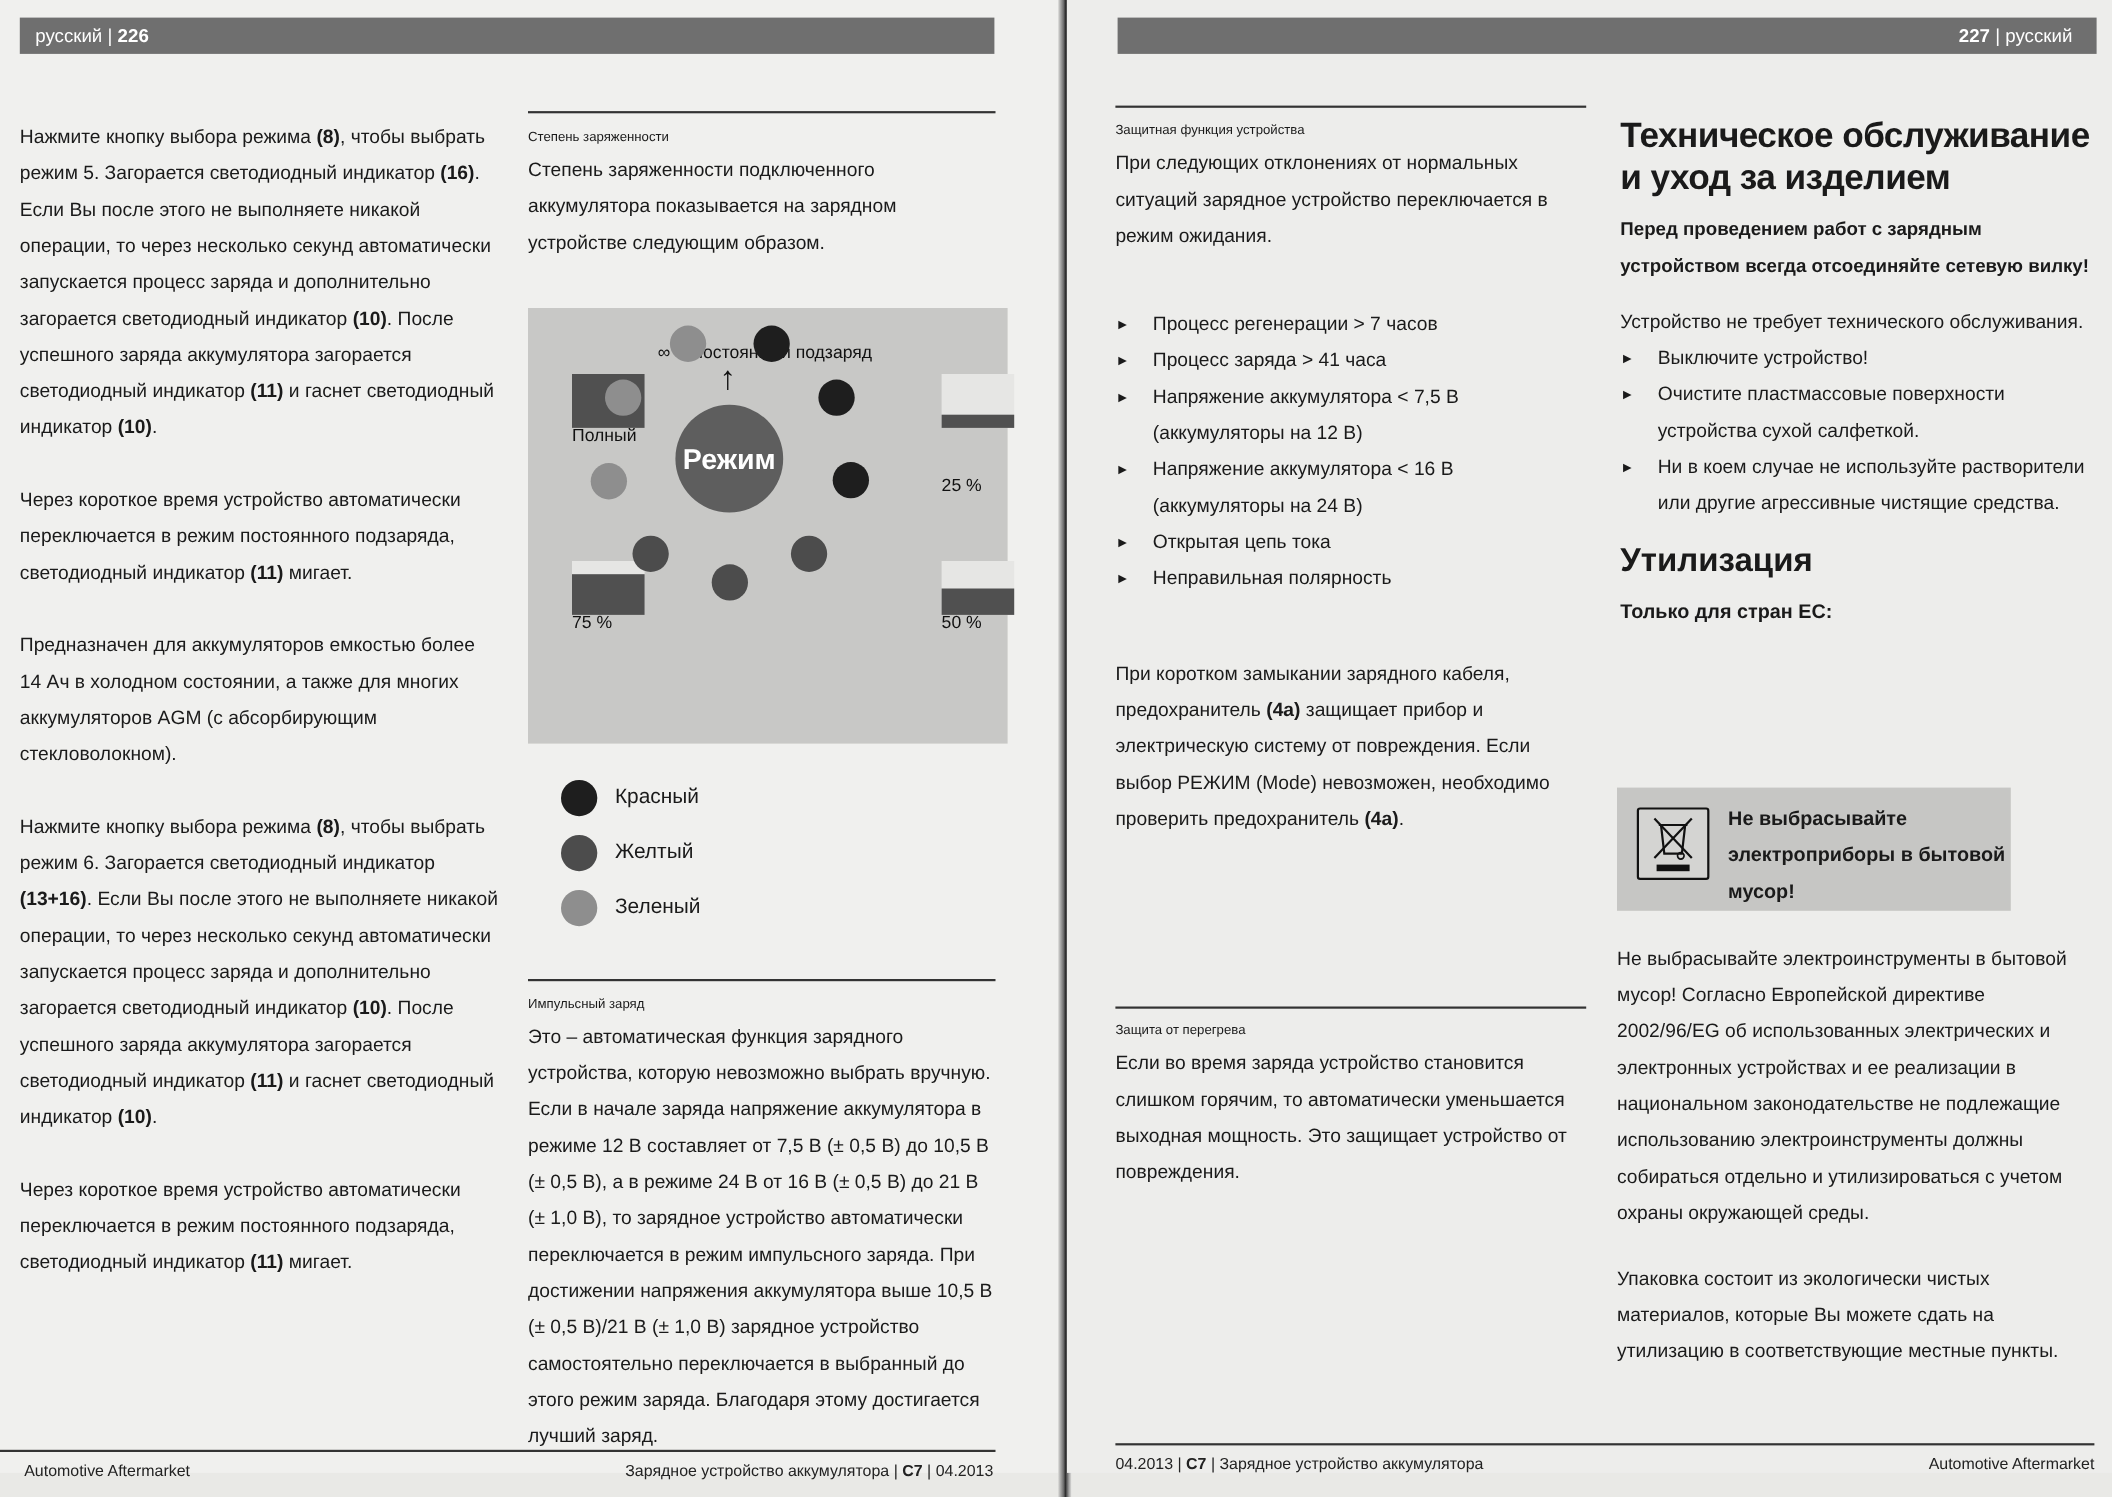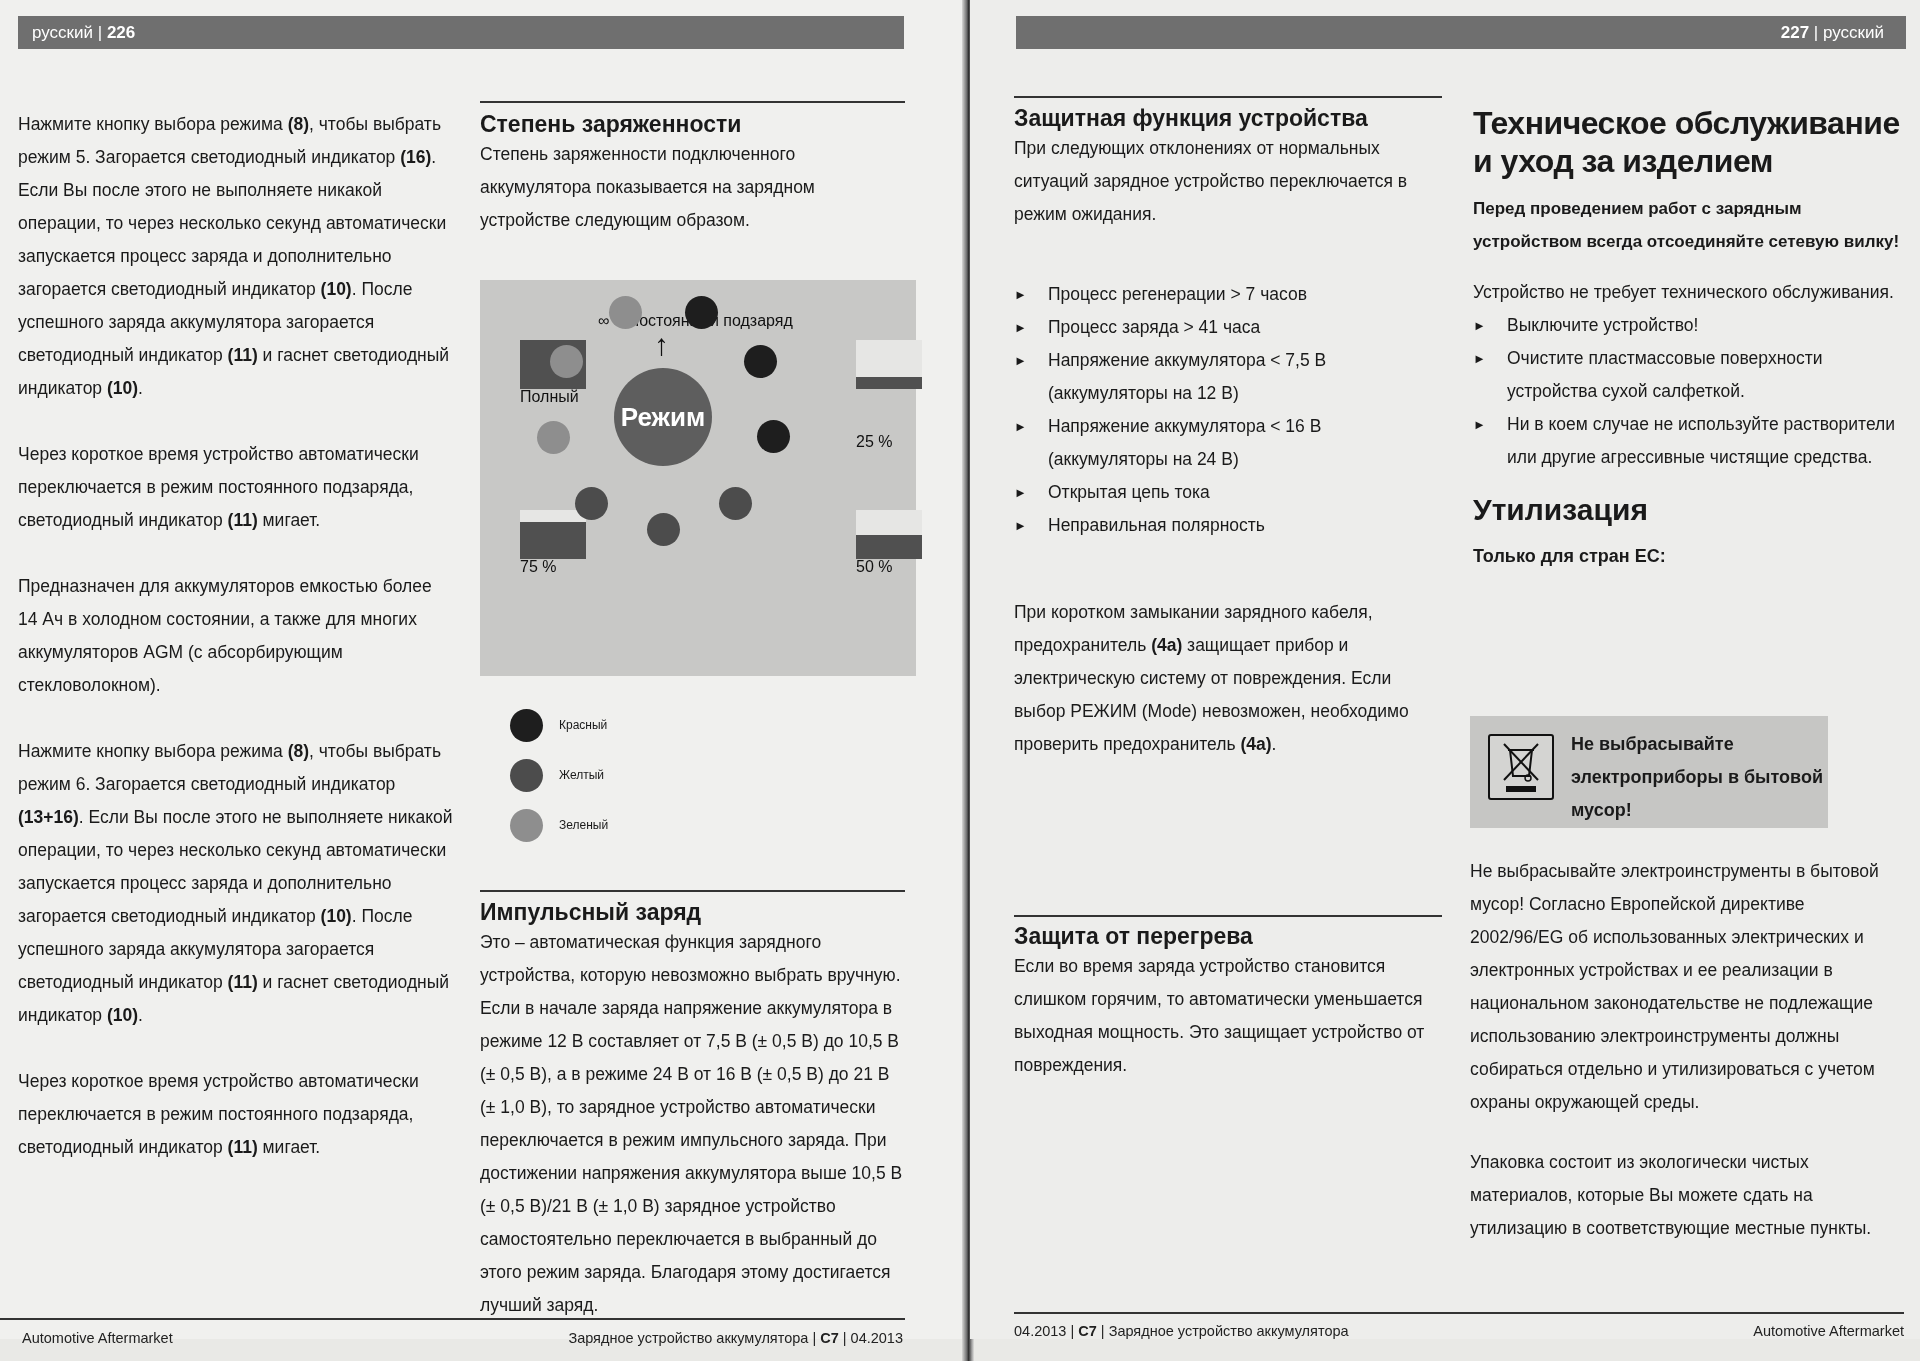--- a/index.html
+++ b/index.html
@@ -12,36 +12,36 @@
             background:linear-gradient(to right,#d8d8d6,#6e6e6e 40%,#2e2e2e 55%,#9a9a9a 80%,#e0e0de); }
   .header-bar { position:absolute; top:16px; height:33px; background:#6f6f6f; color:#fff;
                 font-size:17px; line-height:33px; }
   .left .header-bar { left:18px; width:886px; padding-left:14px; box-sizing:border-box; }
   .right .header-bar { left:46px; width:890px; text-align:right; padding-right:22px; box-sizing:border-box; }
   .header-bar b { font-weight:bold; }
   .col { position:absolute; font-size:17.5px; line-height:33px; }
   .col p { margin:0; }
   .col .gap { height:33px; }
   .b { font-weight:bold; }
-  .h3 { font-weight:bold; font-size:23px; line-height:28px; }
+  .h3 { font-weight:normal; font-size:12px; line-height:28px; }
   .rule { border-top:2px solid #333; }
   .bullets { list-style:none; margin:0; padding:0; }
   .bullets li { position:relative; padding-left:34px; }
   .bullets li .arrow { position:absolute; left:0; top:0; font-size:13px; }
   .h1 { font-weight:bold; font-size:32px; line-height:38px; letter-spacing:-0.5px; }
   .h2 { font-weight:bold; font-size:30px; line-height:36px; }
   .footer { position:absolute; font-size:14.5px; color:#222; }
   .diagram { position:absolute; left:480px; top:280px; width:436px; height:396px; background:#c8c8c6; }
   .diagram .rect { position:absolute; width:66px; height:49px; }
   .diagram .lbl { position:absolute; font-size:16px; color:#111; }
   .dot { position:absolute; border-radius:50%; }
   .legend { position:absolute; left:510px; top:700px; }
   .legend .row { display:flex; align-items:center; height:50px; }
   .legend .ld { width:33px; height:33px; border-radius:50%; margin-right:16px; }
-  .legend .lt { font-size:12px; }
+  .legend .lt { font-size:19px; }
   .weee-box { position:absolute; left:1470px; top:716px; width:358px; height:112px; background:#c6c6c4; }
   .weee-icon { position:absolute; left:18px; top:18px; width:62px; height:62px; border:2px solid #111; border-radius:3px; background:#d4d4d2; }
   .weee-text { position:absolute; left:101px; top:12px; font-weight:bold; font-size:18px; line-height:33px; }
 </style>
 </head>
 <body>
 
 <div class="page left">
   <div class="header-bar">
     <span>русский</span>

